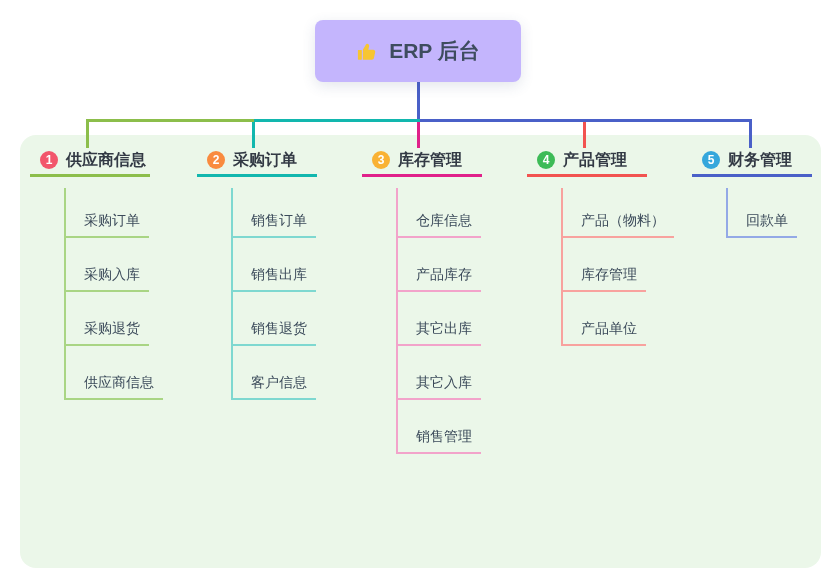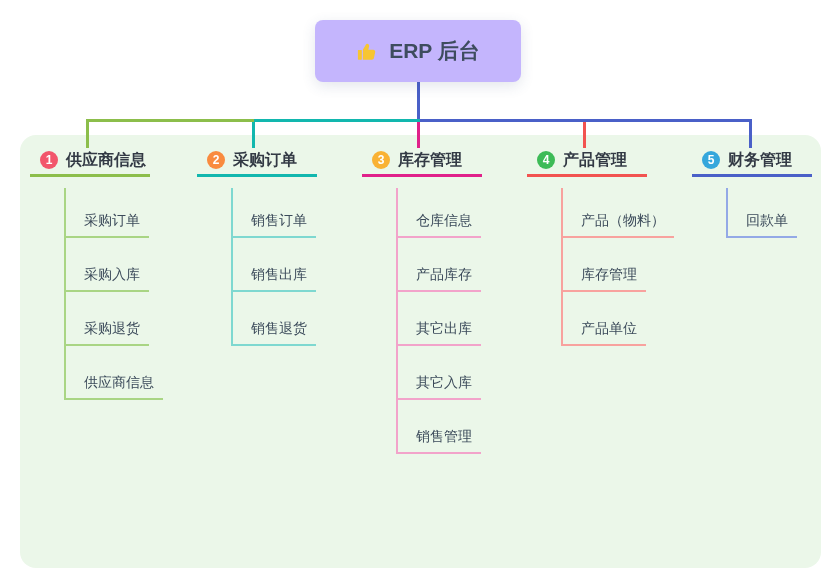--- a/index.html
+++ b/index.html
@@ -91,20 +91,21 @@
 
   <div class="b2">
     <div class="branch-header hx2">
       <span class="badge">2</span>
       <span>采购订单</span>
     </div>
     <div class="items ix2">
       <div class="sub-item">销售订单</div>
       <div class="sub-item">销售出库</div>
       <div class="sub-item">销售退货</div>
+      <div class="sub-item">客户信息</div>
     </div>
   </div>
 
   <div class="b3">
     <div class="branch-header hx3">
       <span class="badge">3</span>
       <span>库存管理</span>
     </div>
     <div class="items ix3">
       <div class="sub-item">仓库信息</div>

